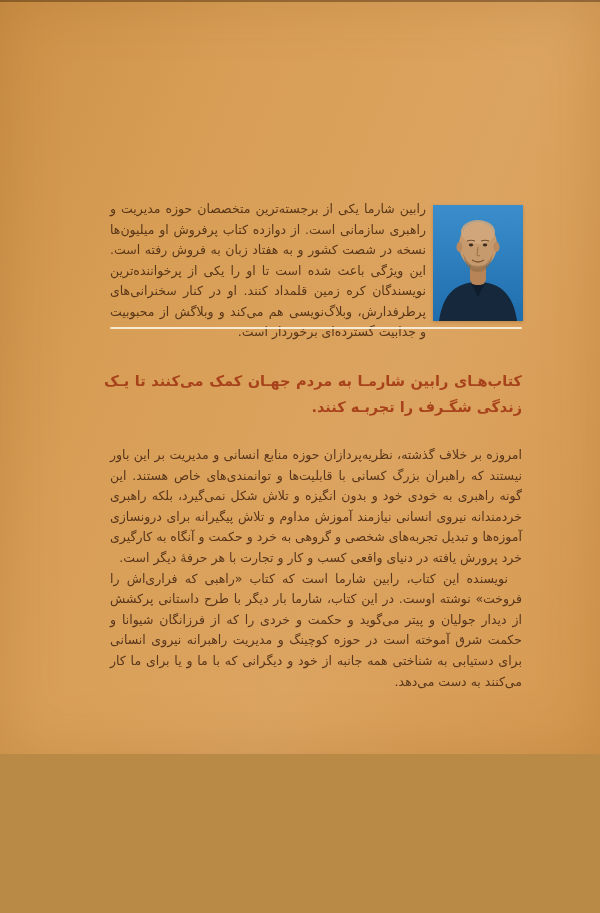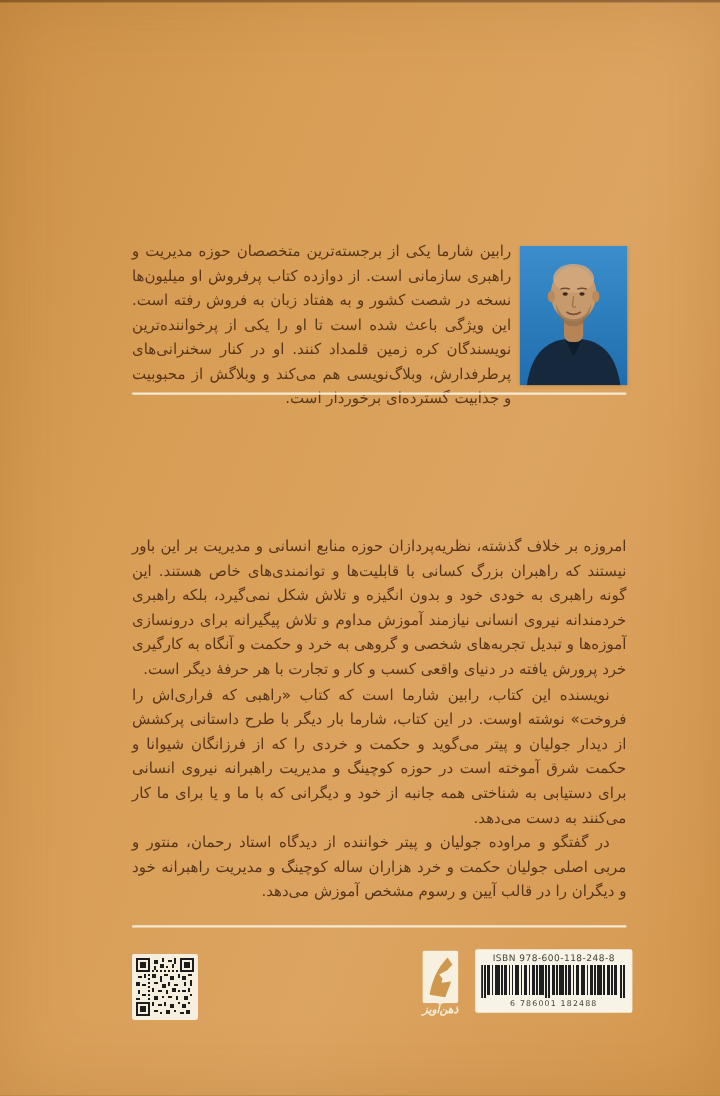--- a/index.html
+++ b/index.html
@@ -1,17 +1,17 @@
 <!DOCTYPE html>
 <html lang="fa"><head>
 <meta charset="utf-8">
 <style>
   html,body { margin:0; padding:0; background:#b98a46; }
   .cover {
-    position:relative; width:600px; height:913px; overflow:hidden;
+    position:relative; width:600px; height:754px; overflow:hidden;
     background:linear-gradient(112deg,#cd9147 0%,#d89e56 28%,#dca461 62%,#d5984f 100%);
     font-family:"DejaVu Sans", sans-serif;
     direction:rtl;
     box-shadow:inset 0 0 60px rgba(140,85,25,.22);
   }
   .cover::before { content:""; position:absolute; top:0; left:0; right:0; height:2px;
     background:rgba(55,30,8,.4); }
 
   
   .bio-text {
@@ -106,25 +106,25 @@
       <path d="M34,36 Q38,34.5 42,36" stroke="#6e4f33" stroke-width="1.2" fill="none"></path>
       <path d="M48,36 Q52,34.5 56,36" stroke="#6e4f33" stroke-width="1.2" fill="none"></path>
 
       <path d="M45,42 L44,50 Q45,51.5 47,50.5" stroke="#9c7248" stroke-width="1.1" fill="none"></path>
       <path d="M39,55 Q45,59 51,55" stroke="#7a5233" stroke-width="1.3" fill="none"></path>
     </svg>
   </div>
 
   <div class="divider divider-top"></div>
 
+  <div class="quote-text">کتاب‌هـای رابین شارمـا به مردم جهـان کمک می‌کنند تا یـک زندگی شگـرف را تجربـه کنند.</div>
 
   <div class="main-text">
     <p>امروزه بر خلاف گذشته، نظریه‌پردازان حوزه منابع انسانی و مدیریت بر این باور نیستند که راهبران بزرگ کسانی با قابلیت‌ها و توانمندی‌های خاص هستند. این گونه راهبری به خودی خود و بدون انگیزه و تلاش شکل نمی‌گیرد، بلکه راهبری خردمندانه نیروی انسانی نیازمند آموزش مداوم و تلاش پیگیرانه برای درونسازی آموزه‌ها و تبدیل تجربه‌های شخصی و گروهی به خرد و حکمت و آنگاه به کارگیری خرد پرورش یافته در دنیای واقعی کسب و کار و تجارت با هر حرفهٔ دیگر است.</p>
     <p>نویسنده این کتاب، رابین شارما است که کتاب «راهبی که فراری‌اش را فروخت» نوشته اوست. در این کتاب، شارما بار دیگر با طرح داستانی پرکشش از دیدار جولیان و پیتر می‌گوید و حکمت و خردی را که از فرزانگان شیوانا و حکمت شرق آموخته است در حوزه کوچینگ و مدیریت راهبرانه نیروی انسانی برای دستیابی به شناختی همه جانبه از خود و دیگرانی که با ما و یا برای ما کار می‌کنند به دست می‌دهد.</p>
-    <p>در گفتگو و مراوده جولیان و پیتر خواننده از دیدگاه استاد رحمان، منتور و مربی اصلی جولیان حکمت و خرد هزاران ساله کوچینگ و مدیریت راهبرانه خود و دیگران را در قالب آیین و رسوم مشخص آموزش می‌دهد.</p>
   </div>
 
   <div class="divider divider-bottom"></div>
 
   <div class="qr">
     <svg viewBox="0 0 29 29" xmlns="http://www.w3.org/2000/svg" shape-rendering="crispEdges">
       <rect width="29" height="29" fill="#f6efdf"></rect>
       <g fill="#1c1c1c">
 
         <path d="M0,0h7v7h-7z M1,1v5h5v-5z" fill-rule="evenodd"></path>

